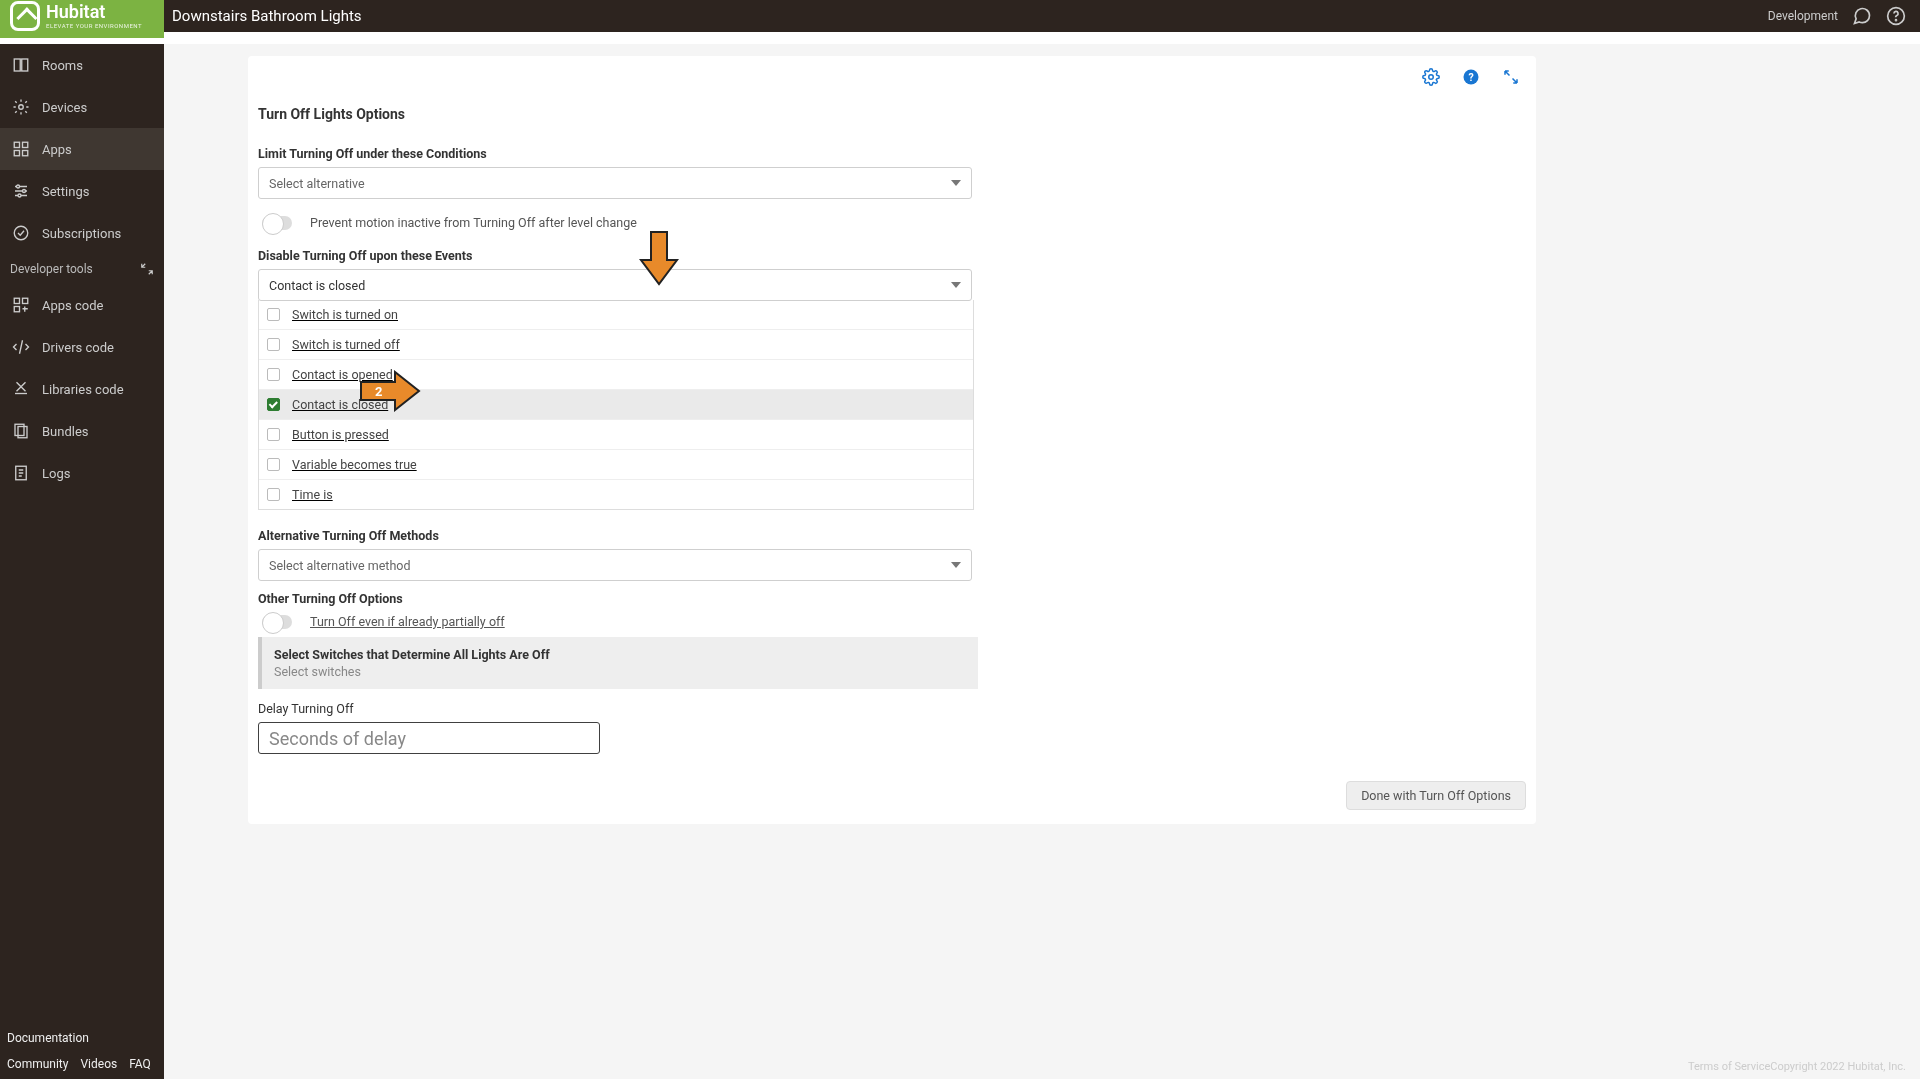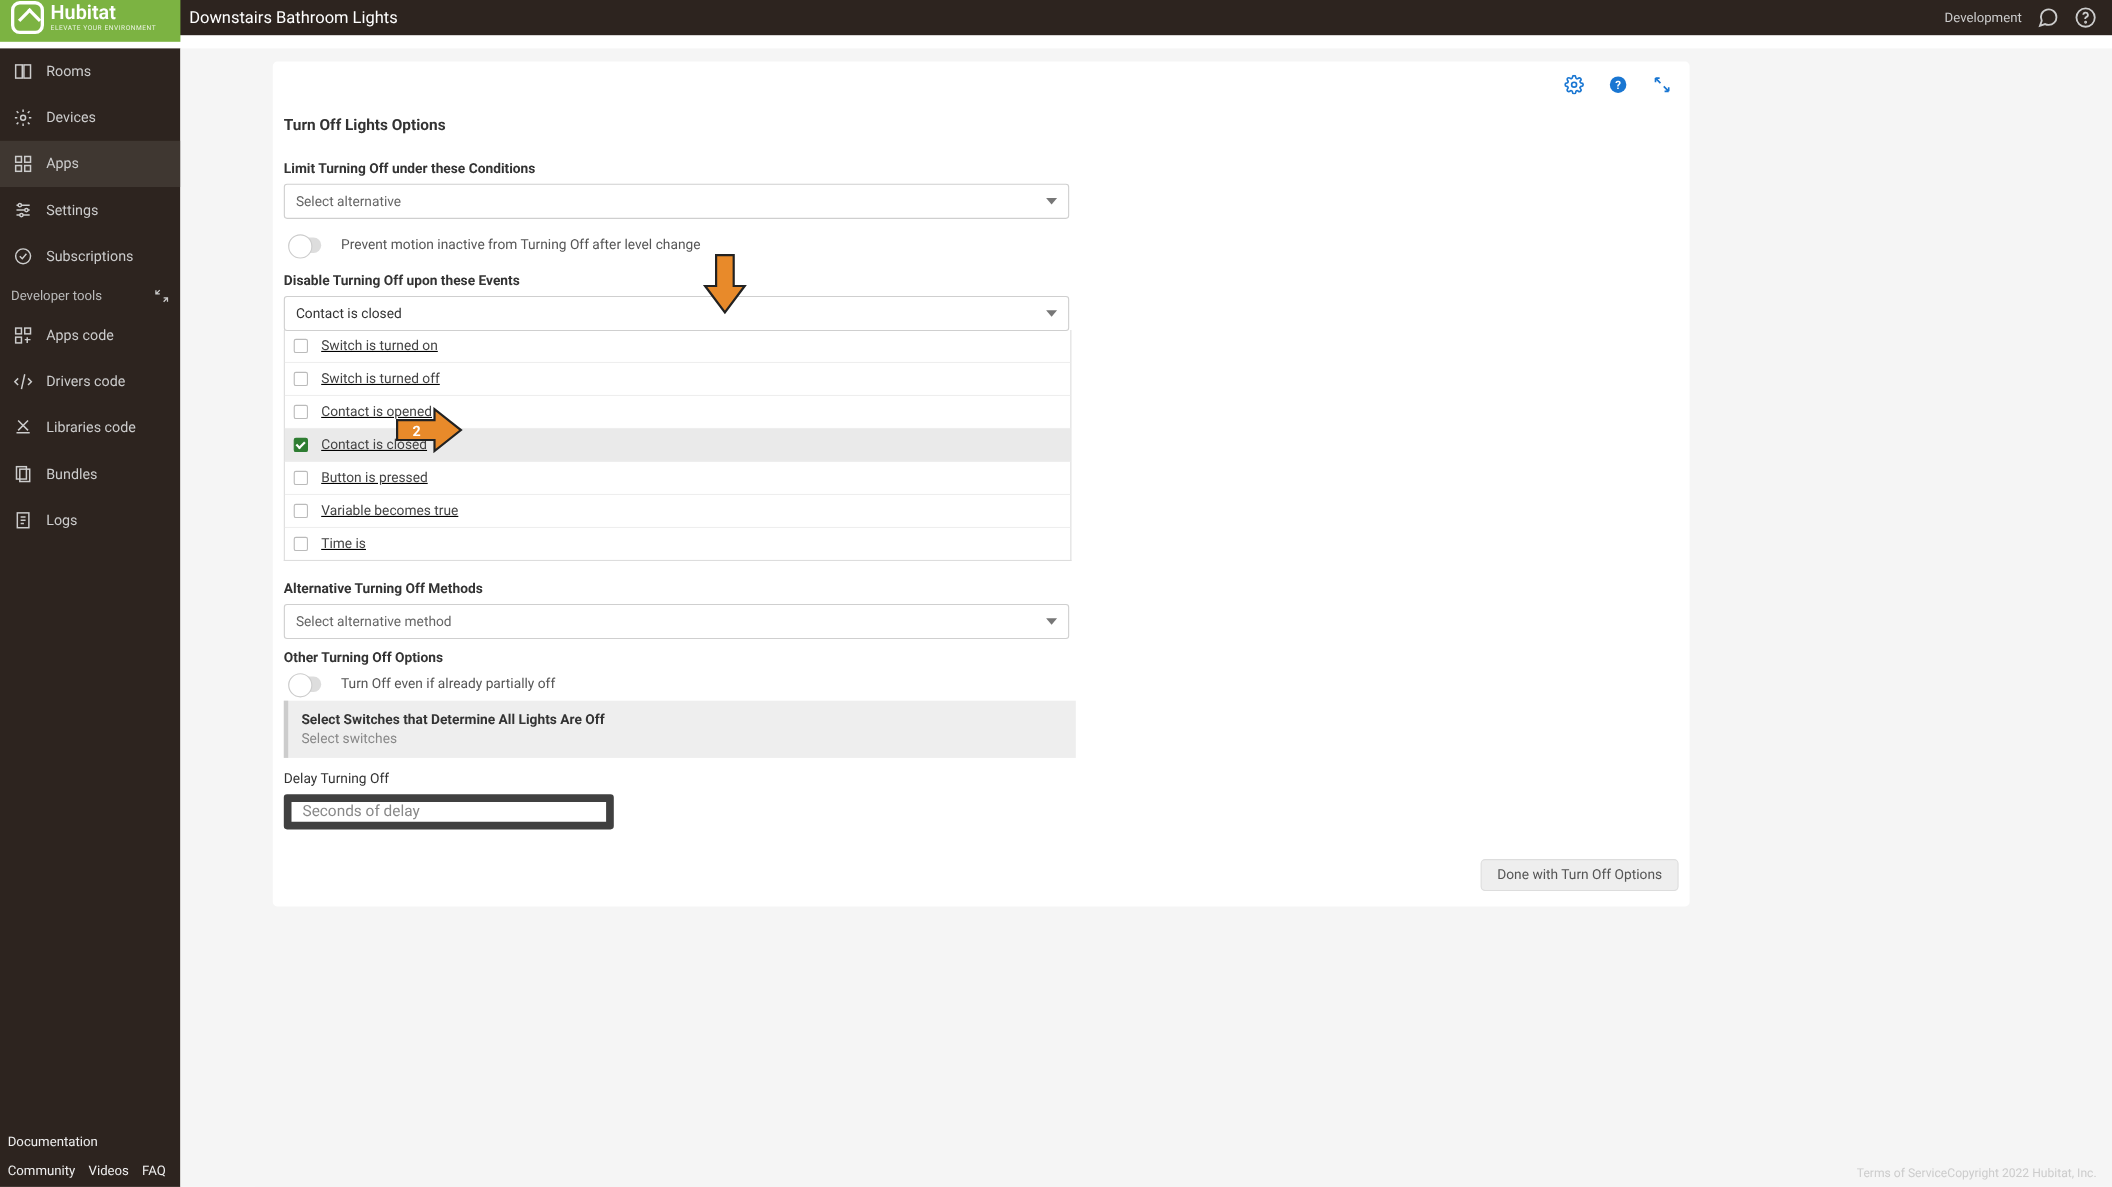--- a/index.html
+++ b/index.html
@@ -47,21 +47,21 @@
 .dropdown-open { width:716px; border:1px solid #ddd; border-top:none; background:#fff; margin-top:-1px;text-decoration:underline; }
 .opt { display:flex; align-items:center; gap:12px; padding:7px 8px; font-size:12.5px; color:#444; border-bottom:1px solid #eee; cursor:pointer; }
 .opt:last-child { border-bottom:none; }
 .opt.selected { background:#eaeaea; }
 .chk { width:13px; height:13px; border:1px solid #bbb; border-radius:2px; display:inline-flex; align-items:center; justify-content:center; }
 .chk.checked { background:#2e7d32; border-color:#2e7d32; }
 .chk.checked::after { content:""; width:6px; height:3px; border-left:2px solid #fff; border-bottom:2px solid #fff; transform:rotate(-45deg) translate(0,-1px); }
 .big-select { width:720px; border-left:4px solid #ccc; background:#eee; padding:10px 12px; margin:8px 0 12px 0; cursor:pointer; }
 .big-select .t1 { font-size:12.5px; font-weight:700; color:#333; }
 .big-select .t2 { font-size:12.5px; color:#888; margin-top:2px; }
-.text-input { width:300px; height:32px; border:7px solid #404040; border-radius:3px; padding:0 10px; font-size:14px; color:#333; }
+.text-input { width:342px; height:32px; border:1px solid #404040; border-radius:3px; padding:0 10px; font-size:18px; color:#333; }
 .text-input::placeholder { color:#888; }
 .done-btn { position:absolute; right:10px; bottom:14px; background:#eee; border:1px solid #ddd; border-radius:4px; padding:6px 14px; font-size:12.5px; color:#555; cursor:pointer; }
 .gap { height:18px; }
 .gap-sm { height:10px; }
 
 
 .arrow-down { position:absolute; left:475px; top:186px; pointer-events:none; }
 .arrow-right { position:absolute; left:195px; top:326px; pointer-events:none; }
 .arrow-right text { font-weight:700; font-size:13px; fill:#fff; }
 
@@ -252,21 +252,21 @@
       </div>
 
       <div class="gap"></div>
       <div class="label">Alternative Turning Off Methods</div>
       <div class="select-box">
         <span>Select alternative method</span>
       </div>
 
       <div class="gap-sm"></div>
       <div class="label">Other Turning Off Options</div>
-      <div class="toggle-row" style="margin:8px 0 8px 4px;">
+      <div class="toggle-row" style="margin:8px 0 8px 4px;text-decoration:underline;">
         <div class="toggle"></div>
         <span>Turn Off even if already partially off</span>
       </div>
 
       <div class="big-select">
         <div class="t1">Select Switches that Determine All Lights Are Off</div>
         <div class="t2">Select switches</div>
       </div>
 
       <div class="label-plain">Delay Turning Off</div>

